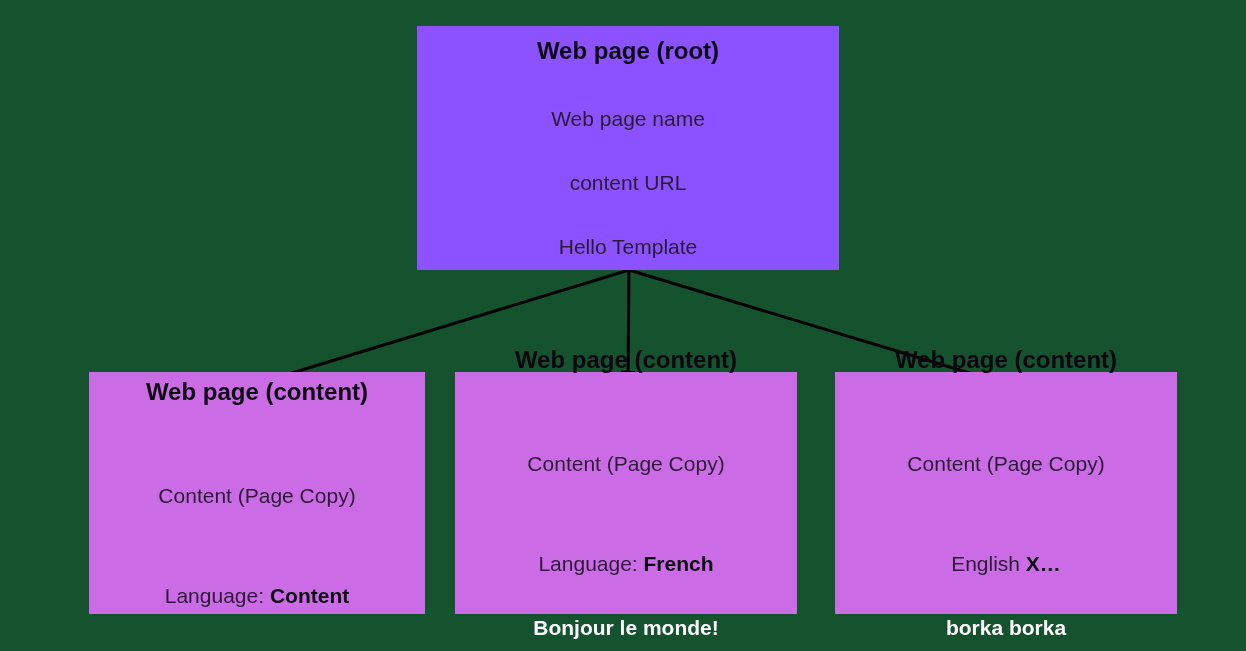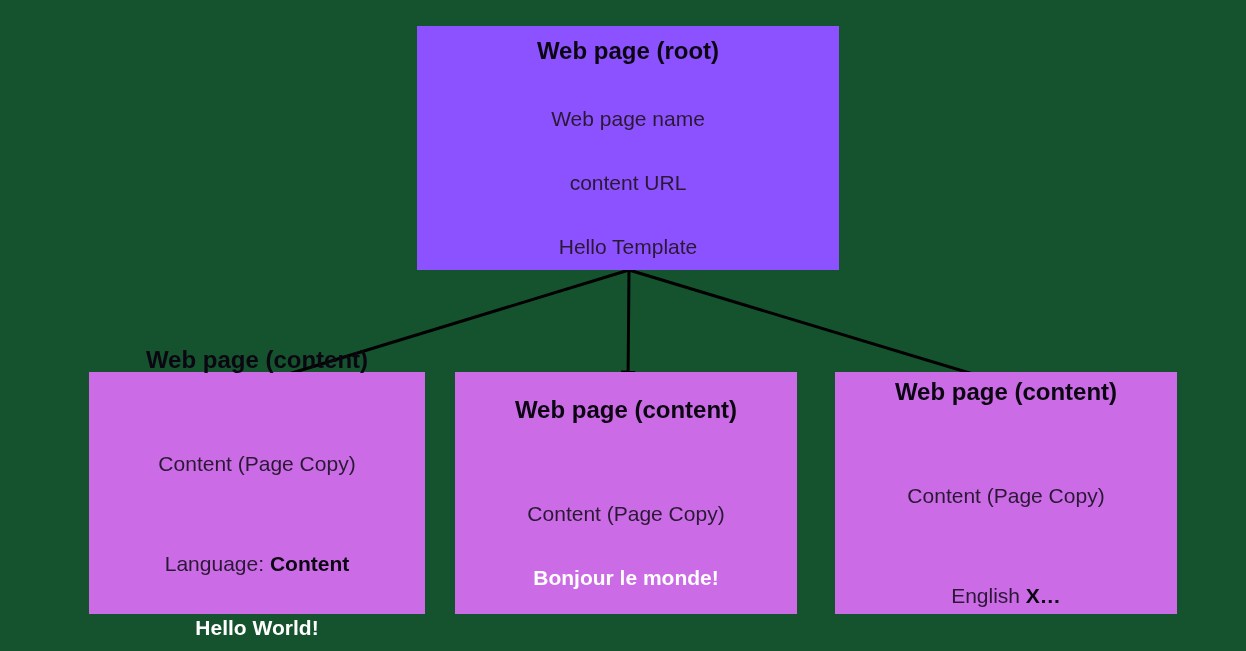--- a/index.html
+++ b/index.html
@@ -109,31 +109,35 @@
     <div class="node-line">Hello Template</div>
   </div>
 
   <div class="node child c1">
     <div class="node-title">Web page (content)</div>
     <div class="node-line">Content (Page Copy)</div>
     <div class="node-line">
       <span>Language:</span>
       <span class="lang-value">Content</span>
     </div>
-    <div class="content-line">Hello World!</div>
   </div>
 
   <div class="node child c2">
     <div class="node-title">Web page (content)</div>
     <div class="node-line">Content (Page Copy)</div>
+    <div class="node-line">
+      <span>Language:</span>
+      <span class="lang-value">French</span>
+    </div>
     <div class="content-line">Bonjour le monde!</div>
   </div>
 
   <div class="node child c3">
     <div class="node-title">Web page (content)</div>
     <div class="node-line">Content (Page Copy)</div>
     <div class="node-line">
       <span>English</span>
       <span class="lang-value">X…</span>
     </div>
+    <div class="content-line">borka borka</div>
   </div>
 
 </div>
 
 </body></html>

